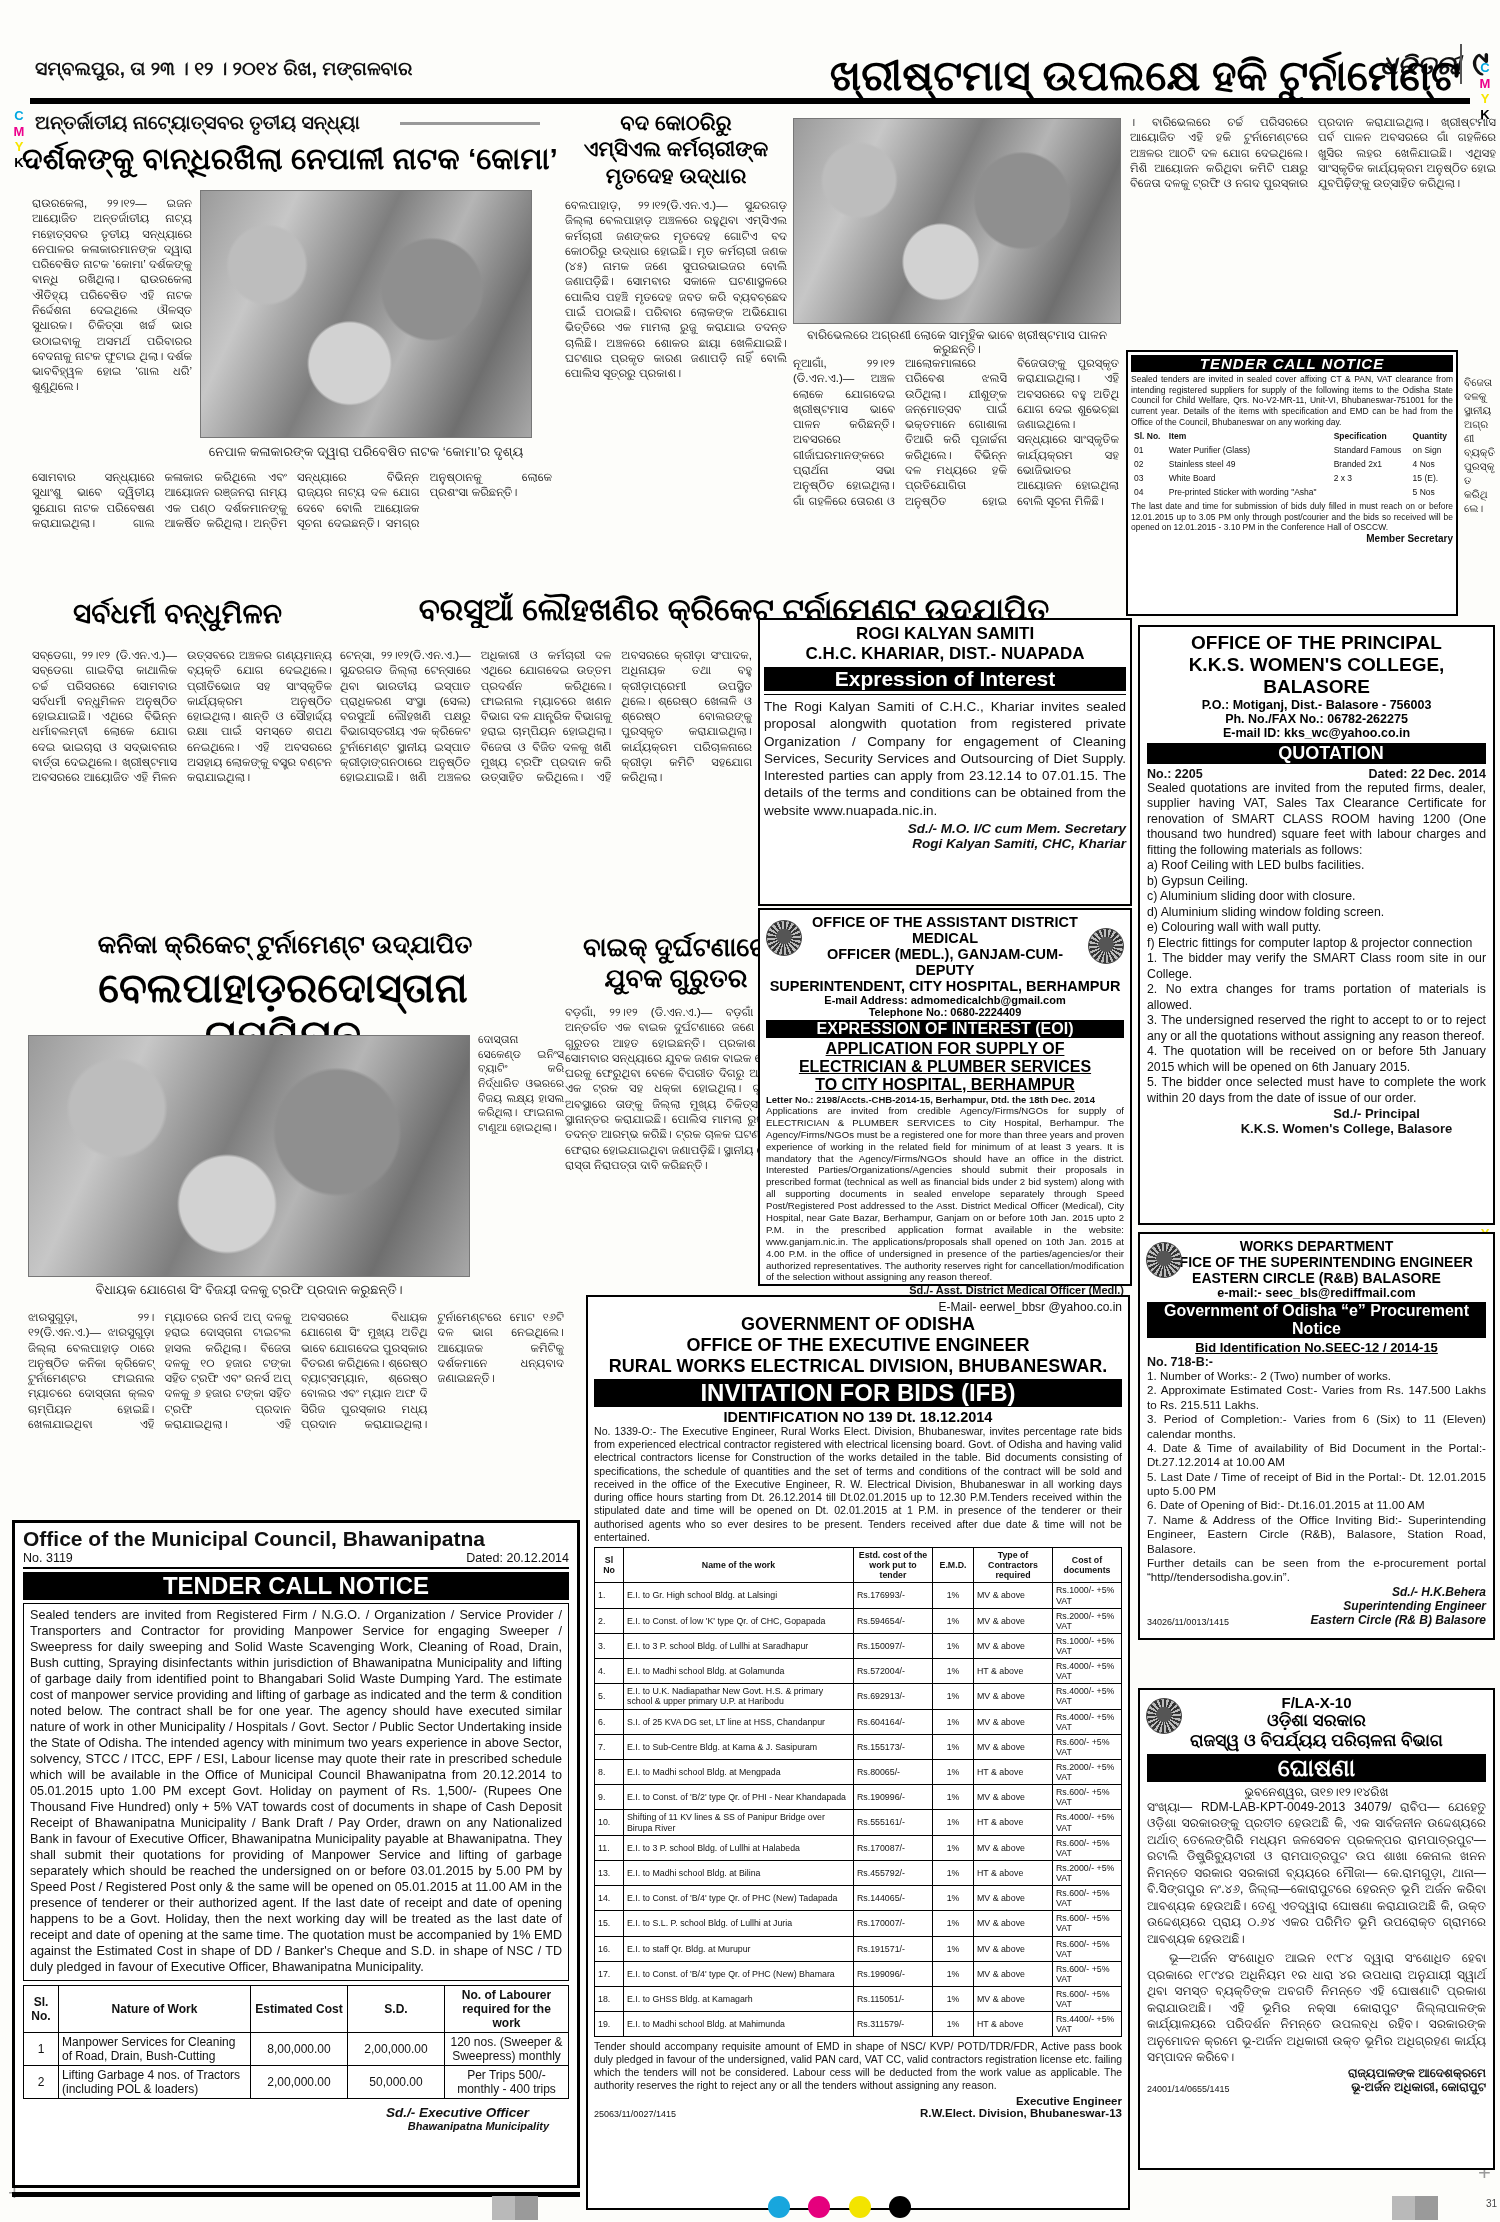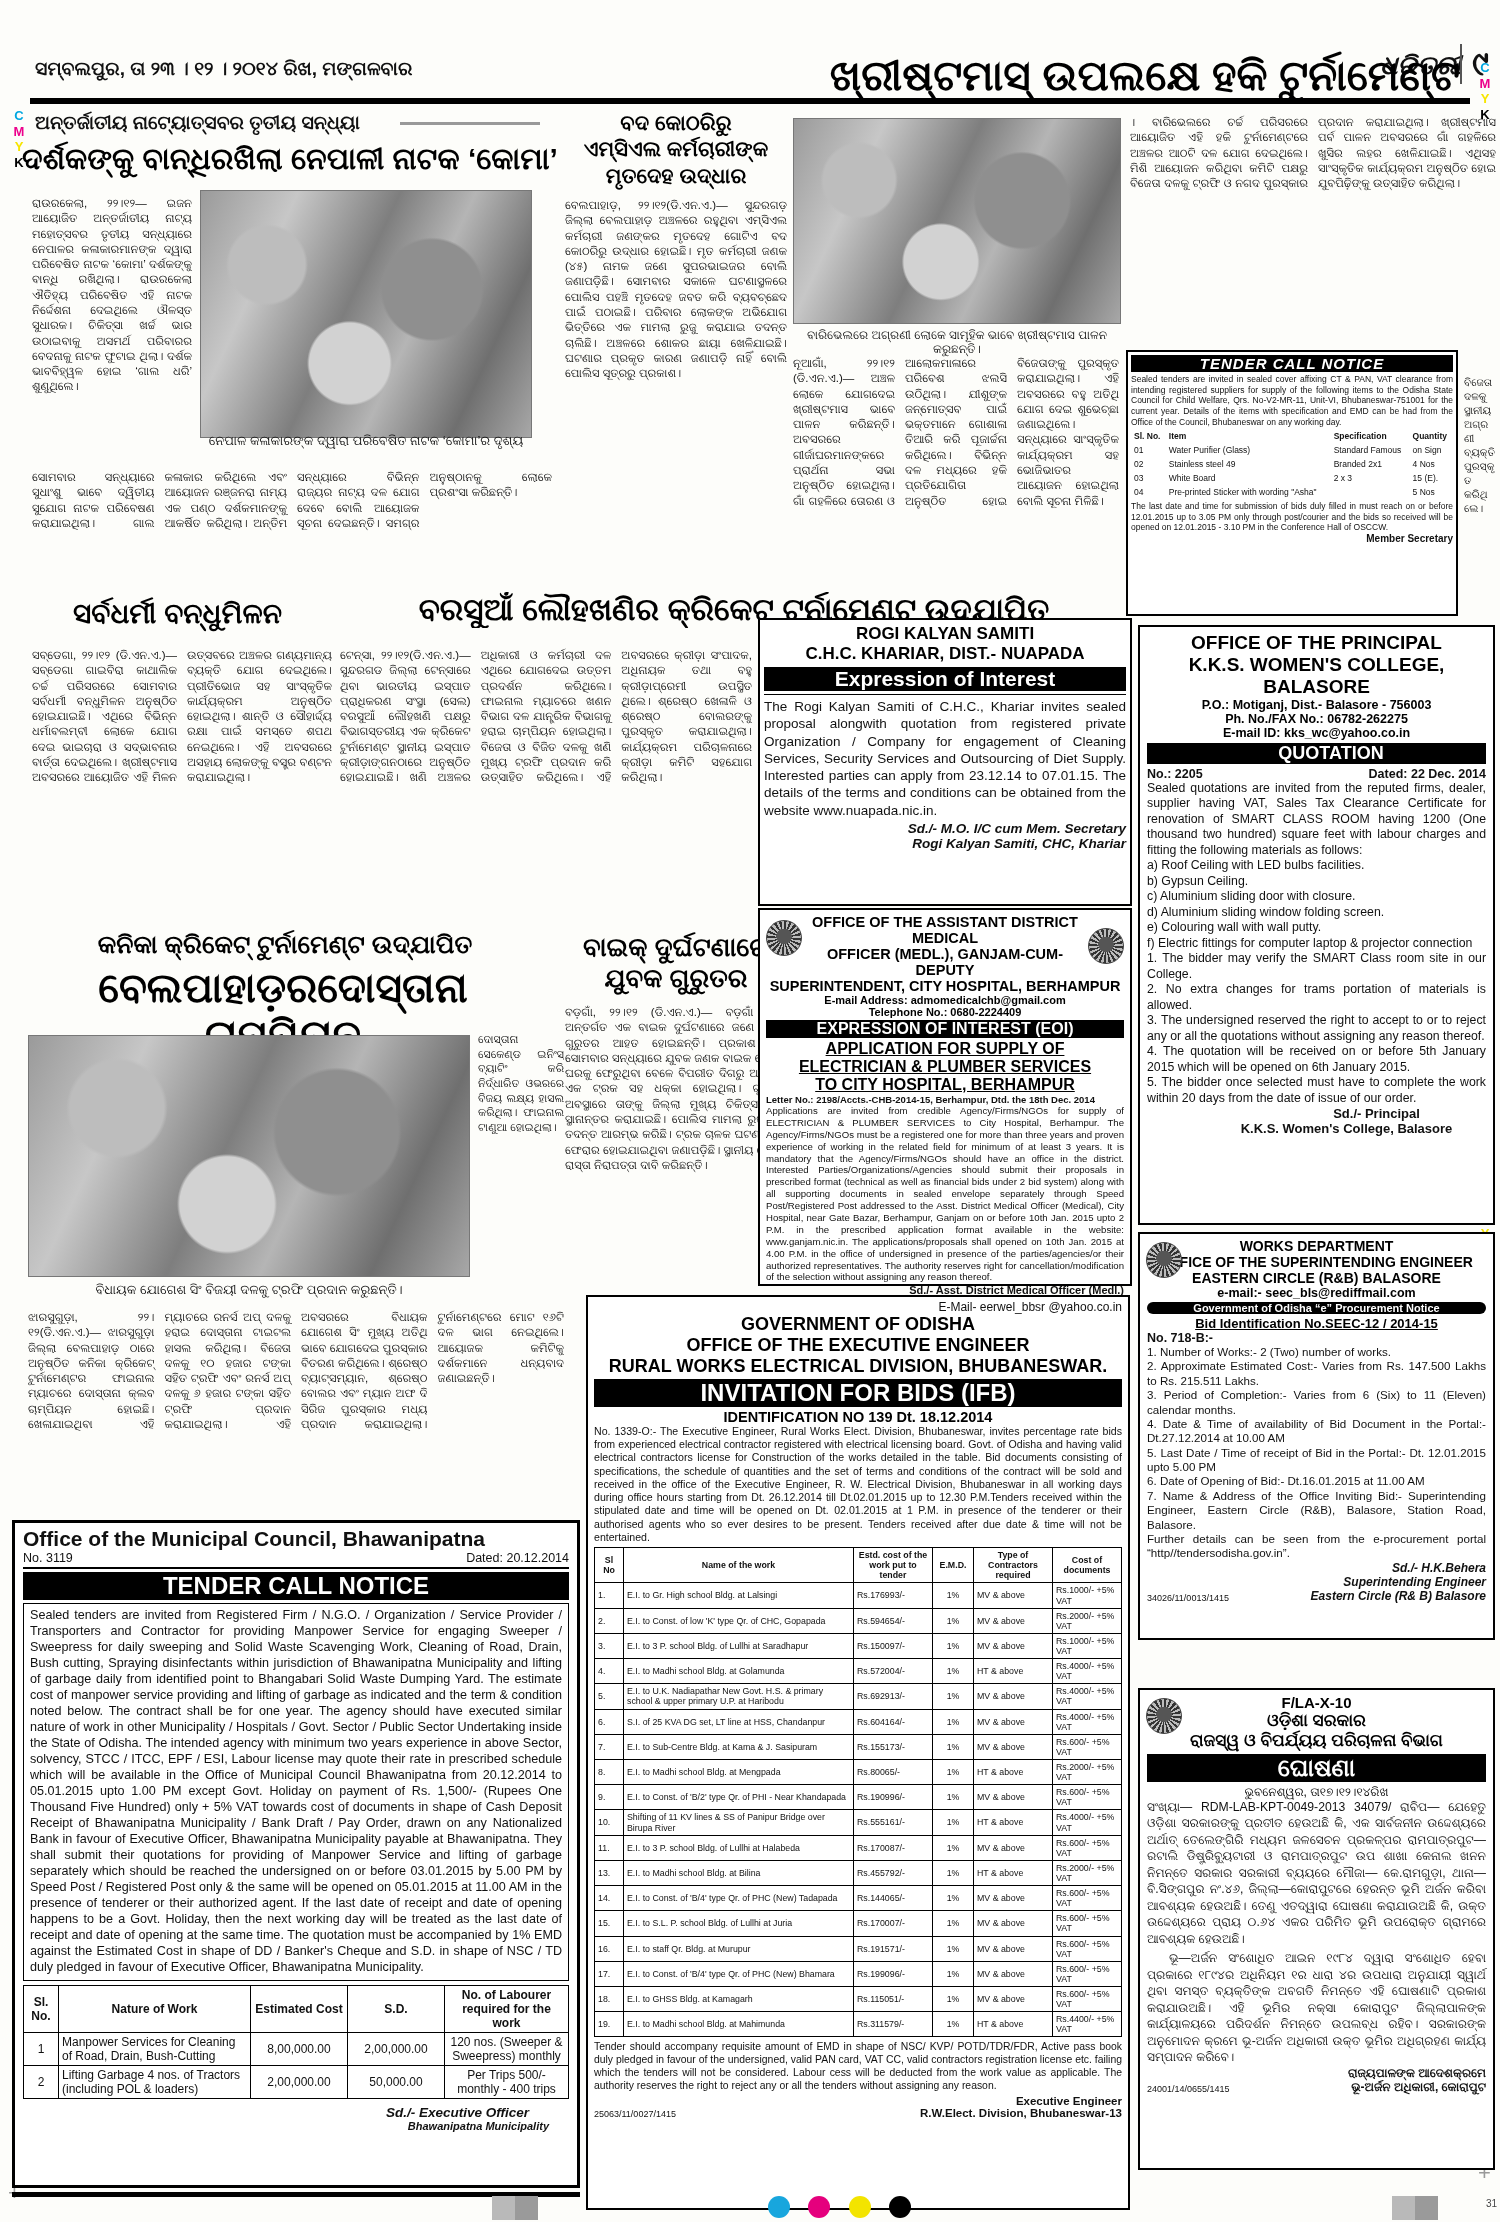--- a/index.html
+++ b/index.html
@@ -51,21 +51,21 @@
   <div class="cmyk" style="left:1478px;top:1195px;"><span class="c">C</span><br><span class="m">M</span><br><span class="y">Y</span><br><span class="k">K</span></div>
   <div class="cmyk" style="left:12px;top:2060px;"><span class="c">C</span><br><span class="m">M</span><br><span class="y">Y</span><br><span class="k">K</span></div>
   <div class="cross" style="left:8px;top:2180px;">+</div>
   <div class="cross" style="left:1478px;top:2160px;">+</div>
 
   <div class="abs" style="left:35px;top:112px;width:360px;font-weight:bold;font-size:19px;">ଅନ୍ତର୍ଜାତୀୟ ନାଟ୍ୟୋତ୍ସବର ତୃତୀୟ ସନ୍ଧ୍ୟା</div>
   <div class="abs" style="left:400px;top:122px;width:140px;height:3px;background:#999;"></div>
   <div class="abs hl" style="left:20px;top:142px;width:540px;font-size:30px;">ଦର୍ଶକଙ୍କୁ ବାନ୍ଧିରଖିଲା ନେପାଳୀ ନାଟକ ‘କୋମା’</div>
   <div class="abs odia" style="left:32px;top:196px;width:160px;height:242px;overflow:hidden;">ରାଉରକେଲା, ୨୨।୧୨— ଇଜନ ଆୟୋଜିତ ଅନ୍ତର୍ଜାତୀୟ ନାଟ୍ୟ ମହୋତ୍ସବର ତୃତୀୟ ସନ୍ଧ୍ୟାରେ ନେପାଳର କଳାକାରମାନଙ୍କ ଦ୍ୱାରା ପରିବେଷିତ ନାଟକ ‘କୋମା’ ଦର୍ଶକଙ୍କୁ ବାନ୍ଧି ରଖିଥିଲା। ରାଉରକେଲା ଐତିହ୍ୟ ପରିବେଷିତ ଏହି ନାଟକ ନିର୍ଦ୍ଦେଶନା ଦେଇଥିଲେ ଔଳସ୍ତ ସୁଧାରକ। ଚିକିତ୍ସା ଖର୍ଚ୍ଚ ଭାର ଉଠାଇବାକୁ ଅସମର୍ଥ ପରିବାରର ବେଦନାକୁ ନାଟକ ଫୁଟାଇ ଥିଲା। ଦର୍ଶକ ଭାବବିହ୍ୱଳ ହୋଇ ‘ଗାଲ ଧରି’ ଶୁଣୁଥିଲେ।</div>
   <div class="abs photo" style="left:200px;top:190px;width:332px;height:248px;"></div>
-  <div class="abs cap" style="left:200px;top:433px;width:332px;">ନେପାଳ କଳାକାରଙ୍କ ଦ୍ୱାରା ପରିବେଷିତ ନାଟକ ‘କୋମା’ର ଦୃଶ୍ୟ</div>
+  <div class="abs cap" style="left:200px;top:444px;width:332px;">ନେପାଳ କଳାକାରଙ୍କ ଦ୍ୱାରା ପରିବେଷିତ ନାଟକ ‘କୋମା’ର ଦୃଶ୍ୟ</div>
   <div class="abs hl" style="left:562px;top:110px;width:228px;font-size:21px;line-height:1.25;">
     <div>ବଦ କୋଠରିରୁ</div>
     <div>ଏମ୍ସିଏଲ କର୍ମଚାରୀଙ୍କ</div>
     <div>ମୃତଦେହ ଉଦ୍ଧାର</div>
   </div>
 
   <div class="abs odia c4" style="left:32px;top:470px;width:520px;height:120px;overflow:hidden;">ସୋମବାର ସନ୍ଧ୍ୟାରେ ସୁଧାଂଶୁ ଭାବେ ଦ୍ୱିତୀୟ ସୁଯୋଗ ନାଟକ ପରିବେଷଣ କରାଯାଇଥିଲା। ଗାଲ କଳାକାର କରିଥିଲେ ଏବଂ ଆୟୋଜନ ରଞ୍ଜନରା ନାମ୍ୟ ଏକ ପଣ୍ଠ ଦର୍ଶକମାନଙ୍କୁ ଆକର୍ଷିତ କରିଥିଲା। ଅନ୍ତିମ ସନ୍ଧ୍ୟାରେ ବିଭିନ୍ନ ରାଜ୍ୟର ନାଟ୍ୟ ଦଳ ଯୋଗ ଦେବେ ବୋଲି ଆୟୋଜକ ସୂଚନା ଦେଇଛନ୍ତି। ସମଗ୍ର ଅନୁଷ୍ଠାନକୁ ଲୋକେ ପ୍ରଶଂସା କରିଛନ୍ତି।</div>
   <div class="abs odia" style="left:565px;top:198px;width:222px;height:392px;overflow:hidden;">ବେଲପାହାଡ଼, ୨୨।୧୨(ଡି.ଏନ.ଏ.)— ସୁନ୍ଦରଗଡ଼ ଜିଲ୍ଲା ବେଲପାହାଡ଼ ଅଞ୍ଚଳରେ ରହୁଥିବା ଏମ୍ସିଏଲ କର୍ମଚାରୀ ଜଣଙ୍କର ମୃତଦେହ ଗୋଟିଏ ବଦ କୋଠରିରୁ ଉଦ୍ଧାର ହୋଇଛି। ମୃତ କର୍ମଚାରୀ ଜଣକ (୪୫) ନାମକ ଜଣେ ସୁପରଭାଇଜର ବୋଲି ଜଣାପଡ଼ିଛି। ସୋମବାର ସକାଳେ ଘଟଣାସ୍ଥଳରେ ପୋଲିସ ପହଞ୍ଚି ମୃତଦେହ ଜବତ କରି ବ୍ୟବଚ୍ଛେଦ ପାଇଁ ପଠାଇଛି। ପରିବାର ଲୋକଙ୍କ ଅଭିଯୋଗ ଭିତ୍ତିରେ ଏକ ମାମଲା ରୁଜୁ କରାଯାଇ ତଦନ୍ତ ଚାଲିଛି। ଅଞ୍ଚଳରେ ଶୋକର ଛାୟା ଖେଳିଯାଇଛି। ଘଟଣାର ପ୍ରକୃତ କାରଣ ଜଣାପଡ଼ି ନାହିଁ ବୋଲି ପୋଲିସ ସୂତ୍ରରୁ ପ୍ରକାଶ।</div>
 
   <div class="abs hl" style="left:795px;top:52px;width:700px;font-size:42px;">ଖ୍ରୀଷ୍ଟମାସ୍ ଉପଲକ୍ଷେ ହକି ଟୁର୍ନାମେଣ୍ଟ</div>
@@ -194,21 +194,21 @@
     <div class="sd" style="font-size:13px;font-style:normal;text-align:center;margin-left:120px;">Sd./- Principal</div>
     <div class="sd" style="font-size:13px;font-style:normal;text-align:center;margin-left:60px;">K.K.S. Women's College, Balasore</div>
   </div>
 
   <div class="abs thinbox" style="left:1138px;top:1232px;width:357px;height:408px;border-width:2px;padding:4px 7px;background:#fff;">
     <div class="emblem" style="position:absolute;left:6px;top:8px;"></div>
     <div class="hl" style="font-size:14px;">WORKS DEPARTMENT</div>
     <div class="hl" style="font-size:14px;">OFFICE OF THE SUPERINTENDING ENGINEER</div>
     <div class="hl" style="font-size:14px;">EASTERN CIRCLE (R&amp;B) BALASORE</div>
     <div class="hl" style="font-size:12.5px;">e-mail:- seec_bls@rediffmail.com</div>
-    <div class="bar" style="font-size:11px;margin:2px 0;border-radius:16px;">Government of Odisha “e” Procurement Notice</div>
+    <div class="bar" style="font-size:16px;margin:2px 0;">Government of Odisha “e” Procurement Notice</div>
     <div class="hl u" style="font-size:13px;">Bid Identification No.SEEC-12 / 2014-15</div>
     <div style="font-weight:bold;font-size:12.5px;">No. 718-B:-</div>
     <div>
         <div style="font-size:11.6px;line-height:1.24;text-align:justify;">1. Number of Works:- 2 (Two) number of works.</div>
         <div style="font-size:11.6px;line-height:1.24;text-align:justify;">2. Approximate Estimated Cost:- Varies from Rs. 147.500 Lakhs to Rs. 215.511 Lakhs.</div>
         <div style="font-size:11.6px;line-height:1.24;text-align:justify;">3. Period of Completion:- Varies from 6 (Six) to 11 (Eleven) calendar months.</div>
         <div style="font-size:11.6px;line-height:1.24;text-align:justify;">4. Date &amp; Time of availability of Bid Document in the Portal:- Dt.27.12.2014 at 10.00 AM</div>
         <div style="font-size:11.6px;line-height:1.24;text-align:justify;">5. Last Date / Time of receipt of Bid in the Portal:- Dt. 12.01.2015 upto 5.00 PM</div>
         <div style="font-size:11.6px;line-height:1.24;text-align:justify;">6. Date of Opening of Bid:- Dt.16.01.2015 at 11.00 AM</div>
         <div style="font-size:11.6px;line-height:1.24;text-align:justify;">7. Name &amp; Address of the Office Inviting Bid:- Superintending Engineer, Eastern Circle (R&amp;B), Balasore, Station Road, Balasore.</div>

